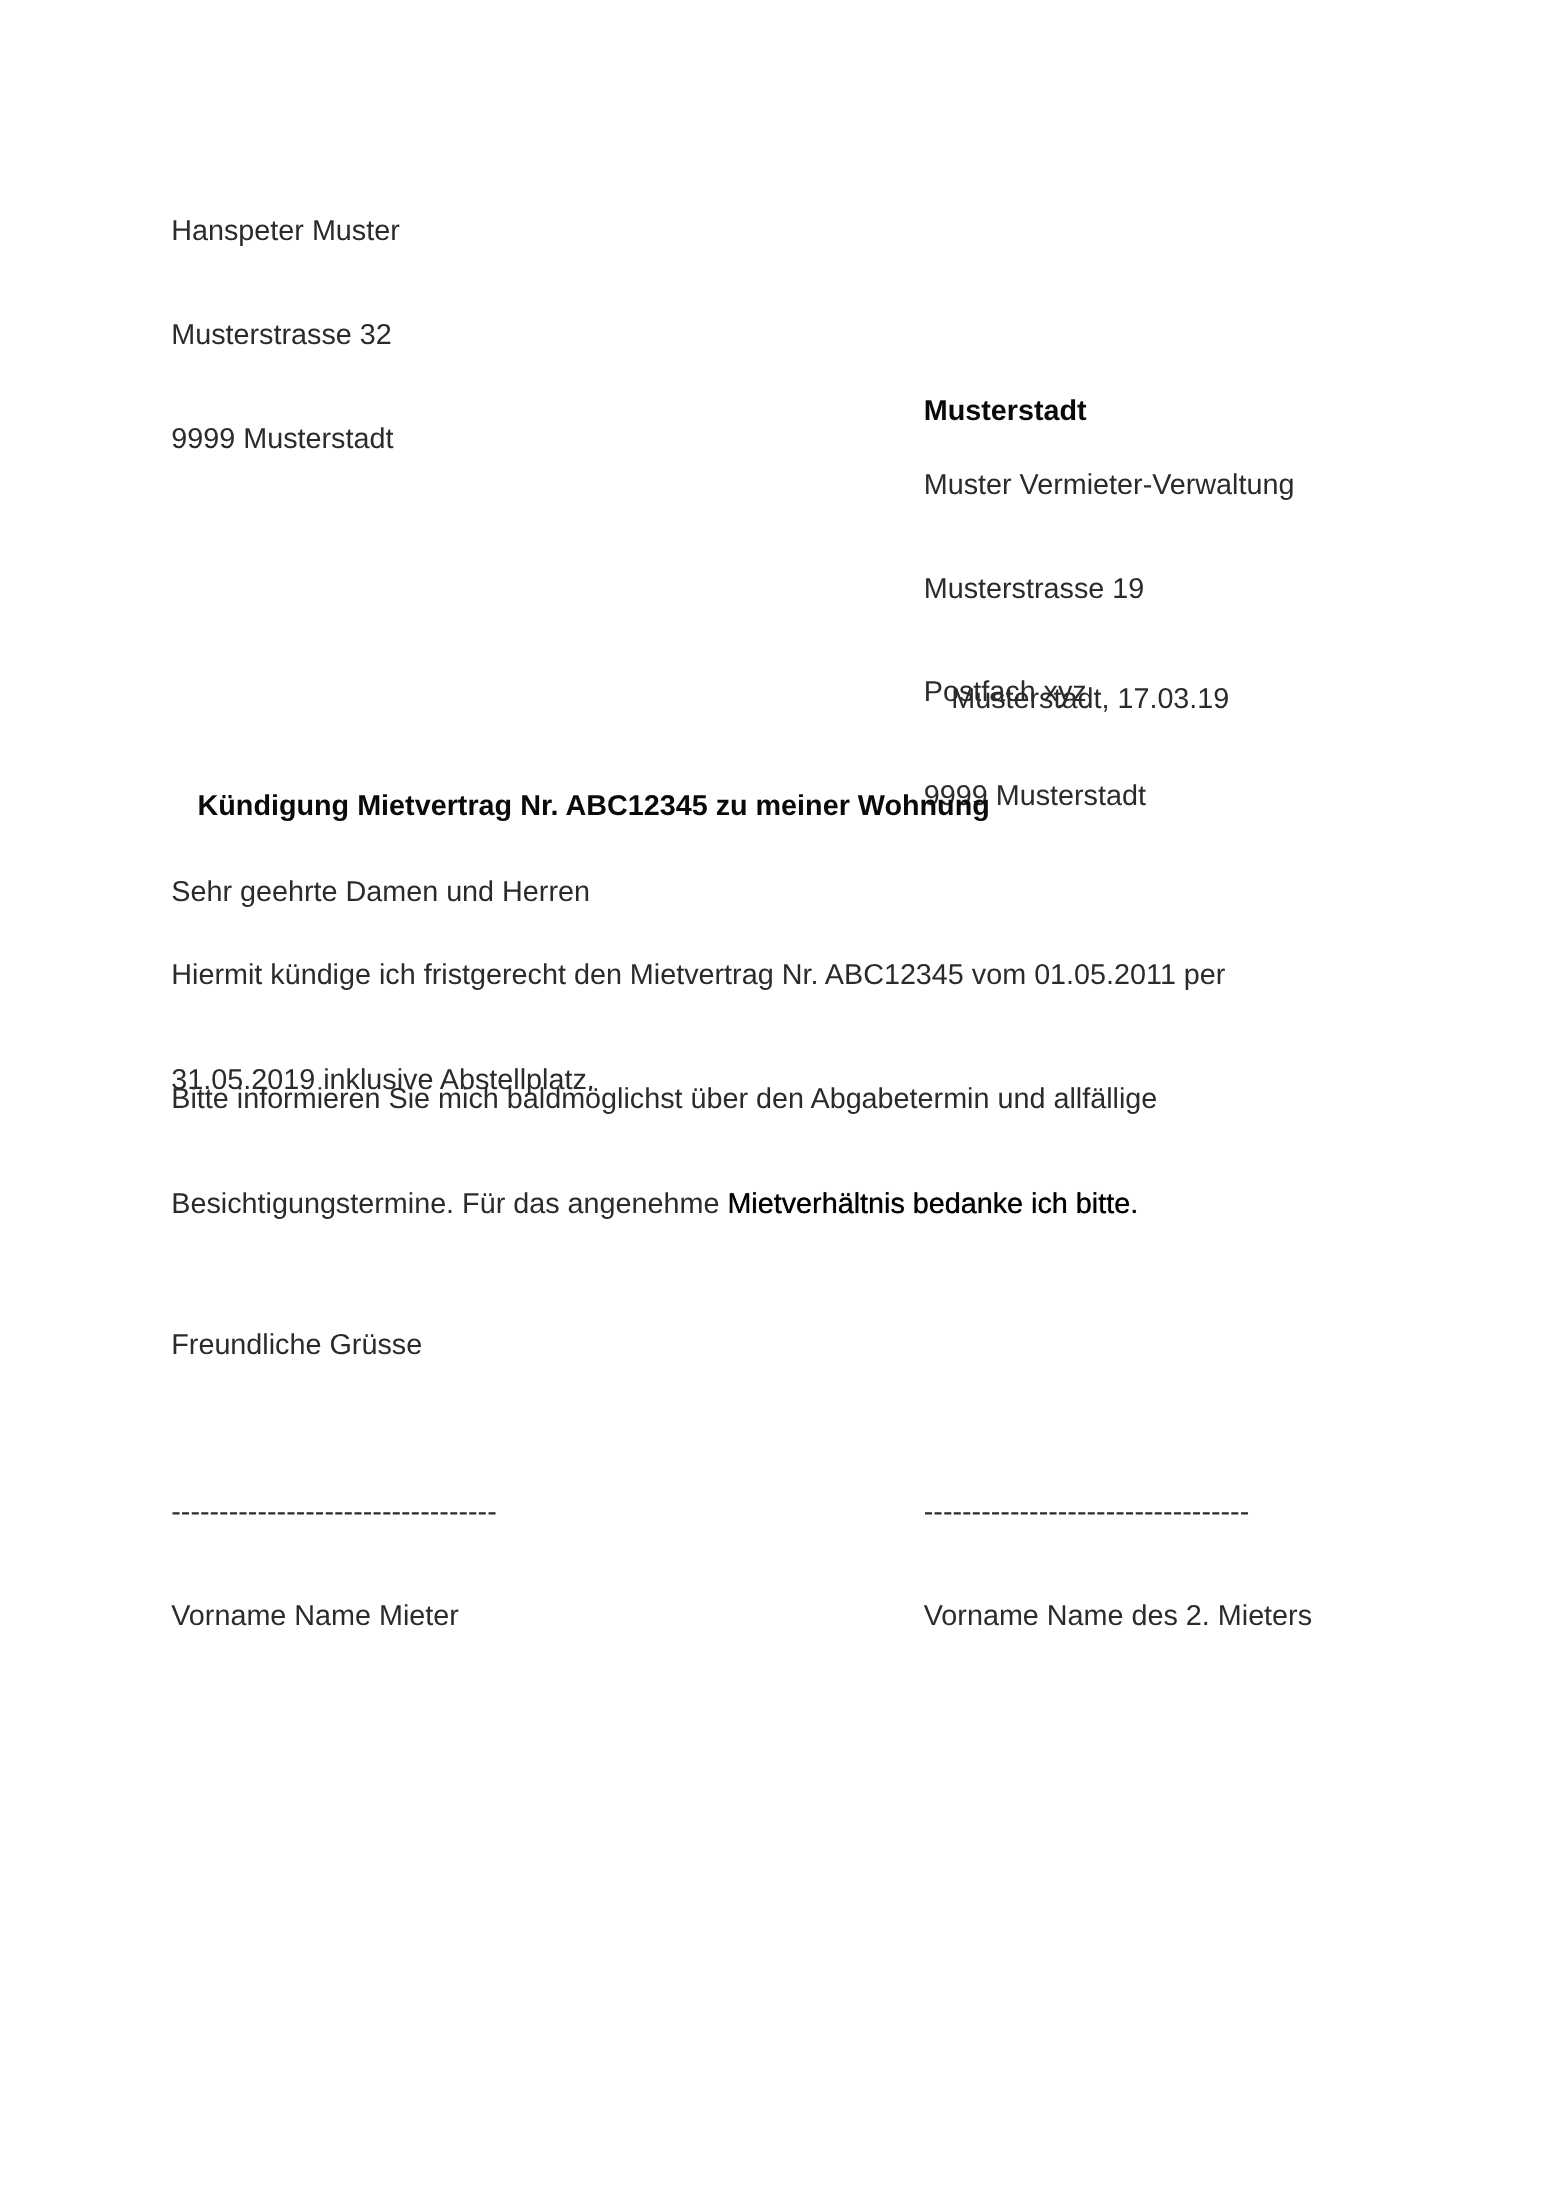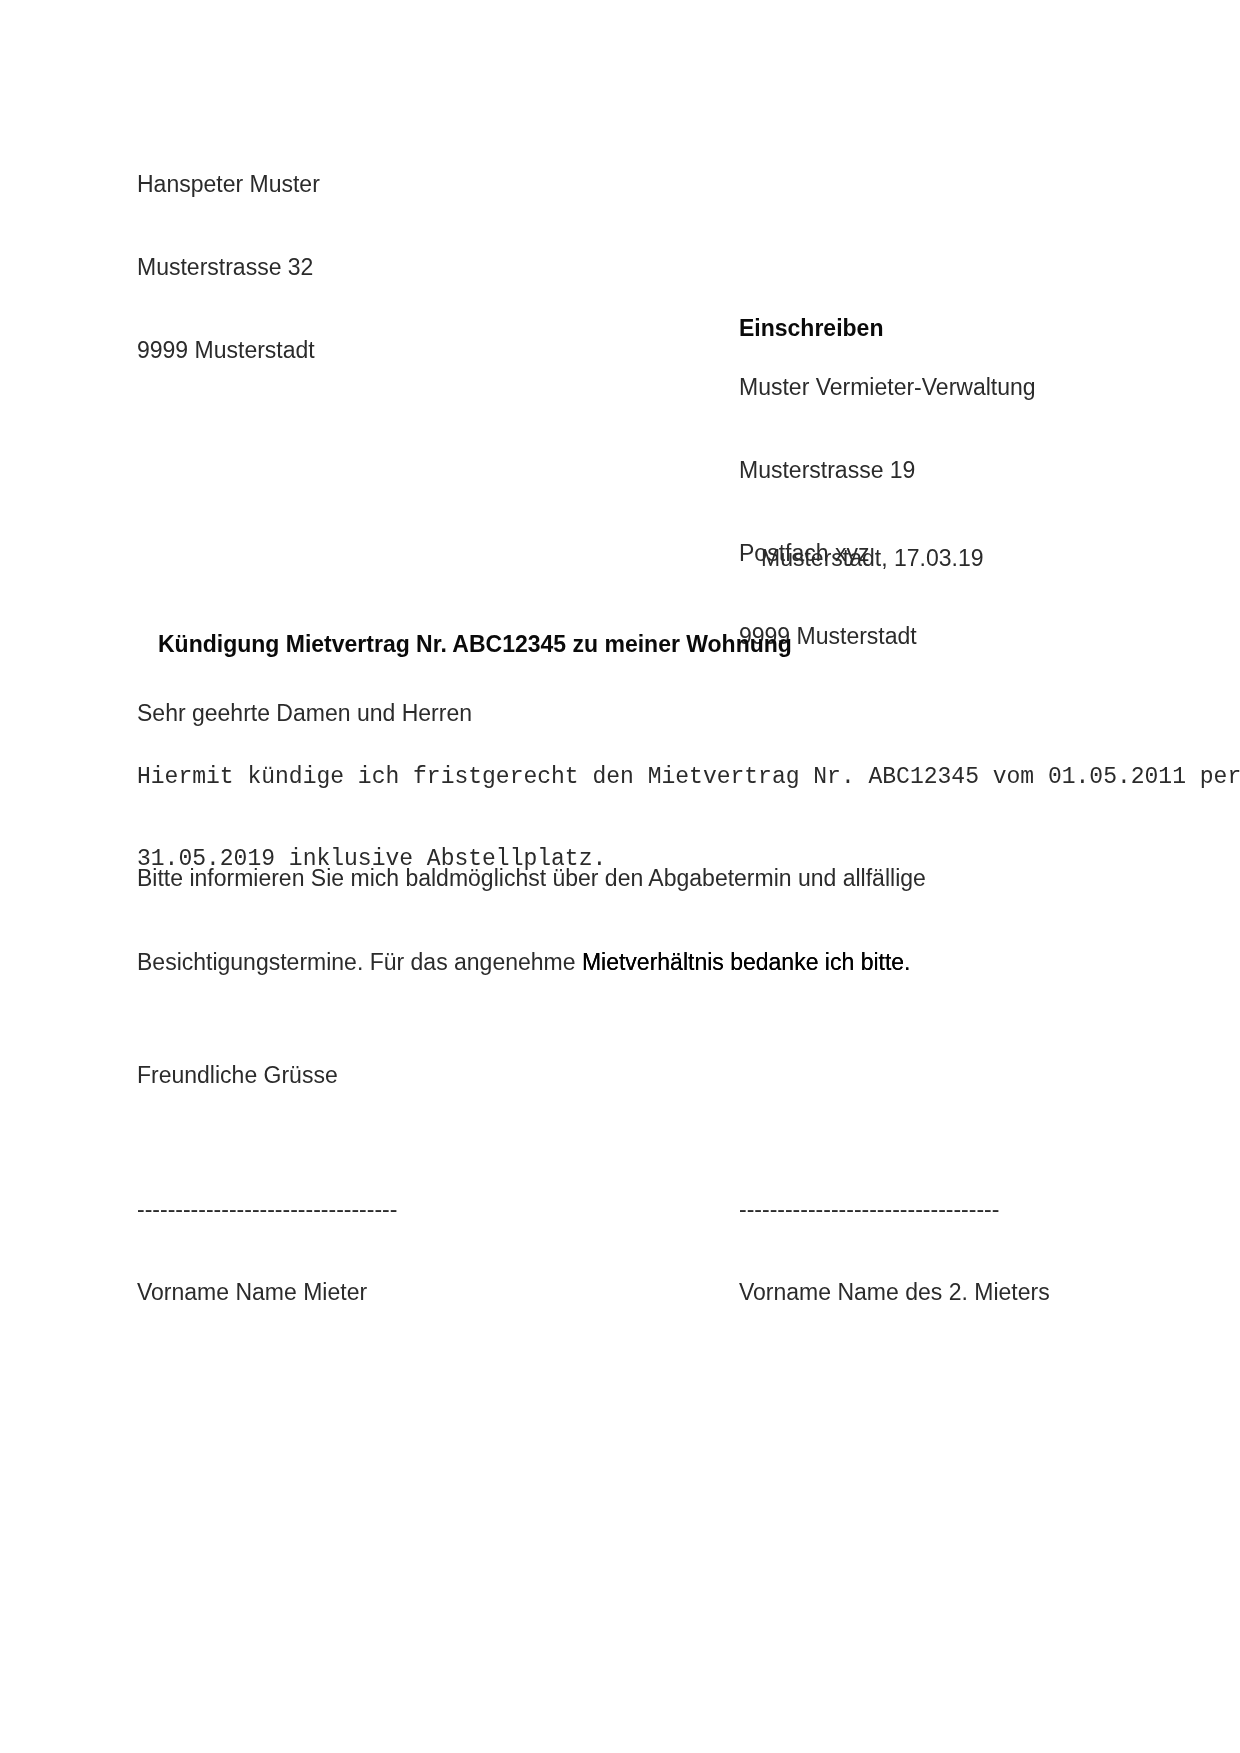--- a/index.html
+++ b/index.html
@@ -41,40 +41,40 @@
   .sig .line {
     line-height: 29px;
   }
   
   .sender      { left: 137px; top: 116px; }
   .delivery    { left: 739px; top: 260px; }
   .recipient   { left: 739px; top: 319px; }
   .dateline    { left: 761px; top: 490px; }
   .subject     { left: 137px; top: 576px; margin-left: 21px; }
   .salutation  { left: 137px; top: 645px; }
-  .p1          { left: 137px; top: 710px; font-family: Liberation Mono, monospace; }
+  .p1          { left: 137px; top: 710px; }
   .p2          { left: 137px; top: 809px; }
   .p3          { left: 137px; top: 909px; }
   .closing     { left: 137px; top: 1007px; }
   .sig-left    { left: 137px; top: 1141px; }
   .sig-right   { left: 739px; top: 1141px; }
 </style>
 </head>
 <body>
 
 <div class="page">
 
   <div class="block sender">
     <div class="line">Hanspeter Muster</div>
     <div class="line">Musterstrasse 32</div>
     <div class="line">9999 Musterstadt</div>
   </div>
 
   <div class="block delivery">
-    <div class="line bold">Einschreiben</div>
+    <div class="line bold">Musterstadt</div>
   </div>
 
   <div class="block recipient">
     <div class="line">Muster Vermieter-Verwaltung</div>
     <div class="line">Musterstrasse 19</div>
     <div class="line">Postfach xyz</div>
     <div class="line">9999 Musterstadt</div>
   </div>
 
   <div class="block dateline">

